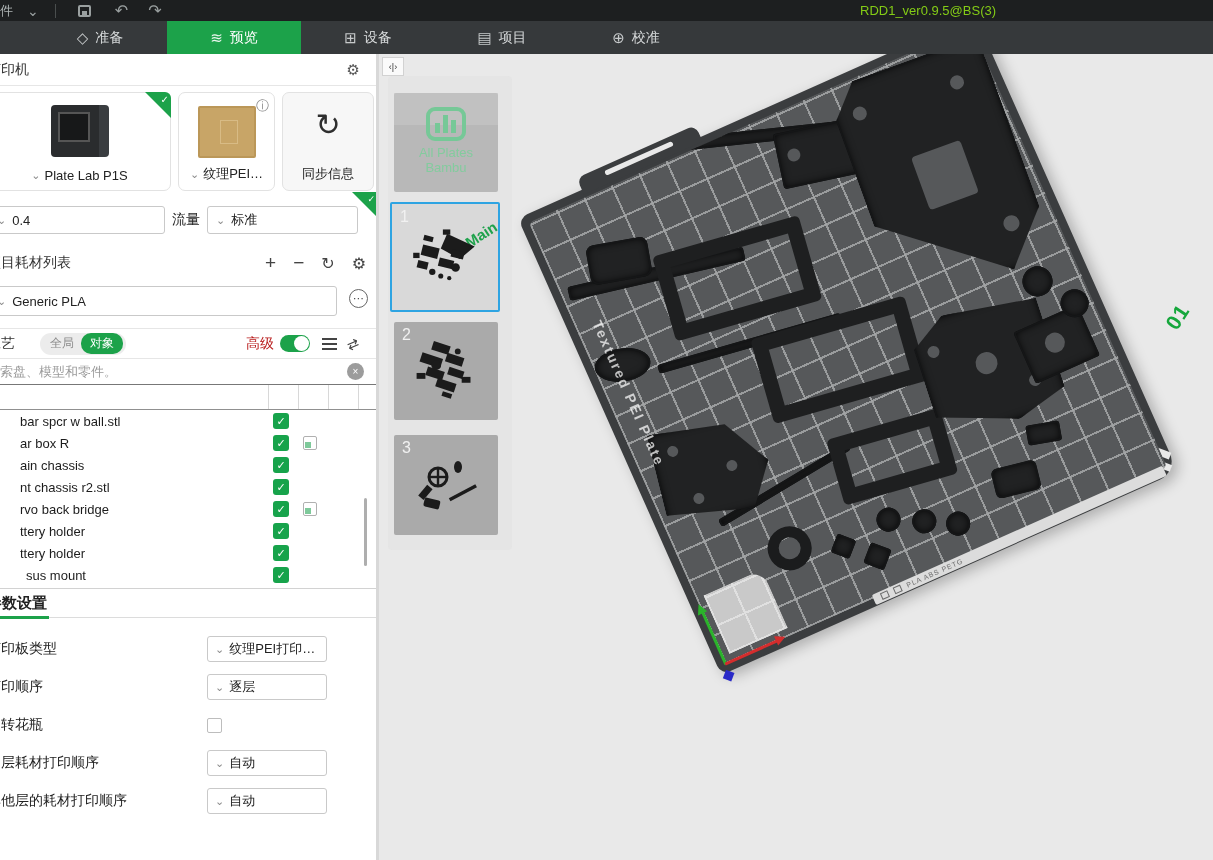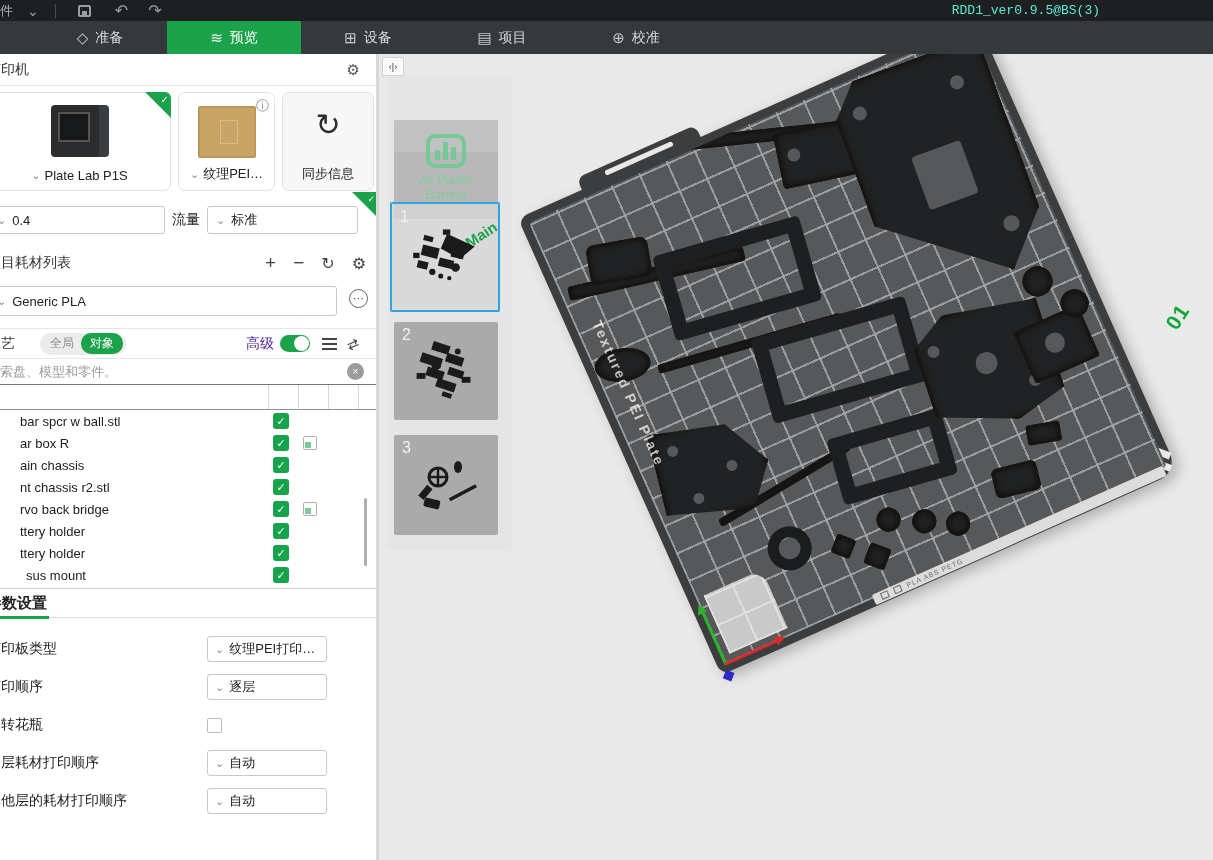--- a/index.html
+++ b/index.html
@@ -9,21 +9,21 @@
 
   
   .titlebar { position:absolute; left:0; top:0; width:1213px; height:21px; background:#1d1f20;
     display:flex; align-items:center; color:#aeb4b4; font-size:13px; }
   .tb-item { margin-left:14px; }
   .tb-file { margin-left:-13px; padding-left:0; }
   .tb-divider { width:1px; height:14px; background:#4a4e4e; margin-left:16px; }
   .tb-ico { font-size:14px; color:#9aa0a0; cursor:default; }
   .save-ico { width:13px; height:12px; border:2px solid #9aa0a0; border-radius:2px; position:relative; margin-left:22px;}
   .save-ico:after { content:""; position:absolute; left:2px; bottom:0; width:5px; height:4px; background:#9aa0a0; }
-  .tb-title { position:absolute; left:860px; width:240px; text-align:right; color:#5eead4; font-size:13px;font-family:Liberation Mono, monospace; }
+  .tb-title { position:absolute; left:860px; width:240px; text-align:left; color:#84cc16; font-size:13px; }
 
   
   .tabbar { position:absolute; left:0; top:21px; width:1213px; height:33px; background:#36393b;
     display:flex; padding-left:33px; }
   .tab { width:134px; height:33px; display:flex; align-items:center; justify-content:center;
     color:#d7dadb; font-size:14px; gap:7px; cursor:pointer; }
   .tab .t-ico { font-size:15px; opacity:.9; }
   .tab.active { background:#1ca24a; color:#fff; }
 
   
@@ -69,21 +69,21 @@
   .fil-row { position:relative; height:48px; }
   .ellipsis-btn { position:absolute; right:8px; top:9px; width:19px; height:19px; border:1px solid #666;
     border-radius:50%; display:flex; align-items:center; justify-content:center; font-size:11px; color:#444; cursor:pointer;}
 
   .proc-row { position:relative; height:31px; border-top:1px solid #e6e6e6; border-bottom:1px solid #e6e6e6;
     display:flex; align-items:center; font-size:14px; color:#333; }
   .scope-pill { position:absolute; left:40px; display:flex; align-items:center; background:#ececec;
     border-radius:11px; height:22px; padding:0 3px 0 10px; font-size:12px; }
   .scope-global { color:#8b8b8b; margin-right:7px; cursor:pointer;}
   .scope-object { background:#1ca24a; color:#fff; border-radius:10px; padding:2px 9px; cursor:pointer;}
-  .adv-label { position:absolute; left:246px; font-size:14px; color:#4c1d95; }
+  .adv-label { position:absolute; left:246px; font-size:14px; color:#b91c1c; }
   .toggle { position:absolute; left:280px; width:30px; height:17px; background:#1ca24a; border-radius:9px; cursor:pointer;}
   .toggle:after{ content:""; position:absolute; right:1px; top:1px; width:15px; height:15px; background:#fff; border-radius:50%;}
   .icon-list { position:absolute; left:322px; width:15px; height:12px; cursor:pointer;
     background:repeating-linear-gradient(#444 0 2px, transparent 2px 5px); }
   .icon-tune { position:absolute; left:347px; font-size:14px; color:#444; transform:rotate(-24deg); cursor:pointer;}
 
   .search-row { position:relative; height:26px; border-bottom:1px solid #777; display:flex; align-items:center; }
   .search-text { font-size:13px; color:#9a9a9a; }
   .search-clear { position:absolute; right:12px; width:17px; height:17px; background:#9c9c9c; color:#fff;
     border-radius:50%; font-size:10px; display:flex; align-items:center; justify-content:center; cursor:pointer; }
@@ -149,21 +149,21 @@
   .p { position:absolute; background:#212223; border-radius:3px; box-shadow:inset 0 0 0 2px #151617, inset 0 0 8px #000; }
   .pf { background:transparent; border:15px solid #1e1f20; box-shadow:none; border-radius:5px; }
   .hole { position:absolute; background:#56585a; border-radius:50%; }
   .win { position:absolute; background:#56585a; border-radius:4px; }
   .ring { position:absolute; border-radius:50%; background:transparent; border:11px solid #1b1c1d; }
 
   
   .plates-sidebar { position:absolute; left:9px; top:22px; width:124px; height:474px;
     background:rgba(228,228,228,.92); border-radius:4px; z-index:3; }
   .pcard { position:absolute; left:6px; width:104px; border-radius:2px; cursor:pointer; }
-  .allplates { top:17px; height:99px; background:rgba(178,178,178,.88); text-align:center;margin-top:27px; }
+  .allplates { top:17px; height:99px; background:rgba(178,178,178,.88); text-align:center; }
   .allplates .band { position:absolute; top:0; left:0; right:0; height:32px; background:rgba(200,200,200,.55); }
   .stats-icon { position:relative; margin:14px auto 4px; width:40px; height:34px; border:4px solid #76c897; border-radius:9px; }
   .stats-icon i { position:absolute; bottom:4px; width:5px; background:#76c897; }
   .stats-icon i:nth-child(1){ left:5px; height:10px; }
   .stats-icon i:nth-child(2){ left:13px; height:18px; }
   .stats-icon i:nth-child(3){ left:21px; height:13px; }
   .allplates .ap-text { color:#83cb9e; font-size:13px; line-height:15px; }
   .pnum { position:absolute; left:8px; top:4px; color:#f1f1f1; font-size:16px; }
   .plate1 { top:126px; left:2px; width:110px; height:110px; border:2px solid #2ea4e2; background:rgba(213,213,213,.82); }
   .plate1 .ptag { position:absolute; right:0px; top:22px; color:#1fa24c; font-size:15px; font-weight:bold; transform:rotate(-33deg); }

